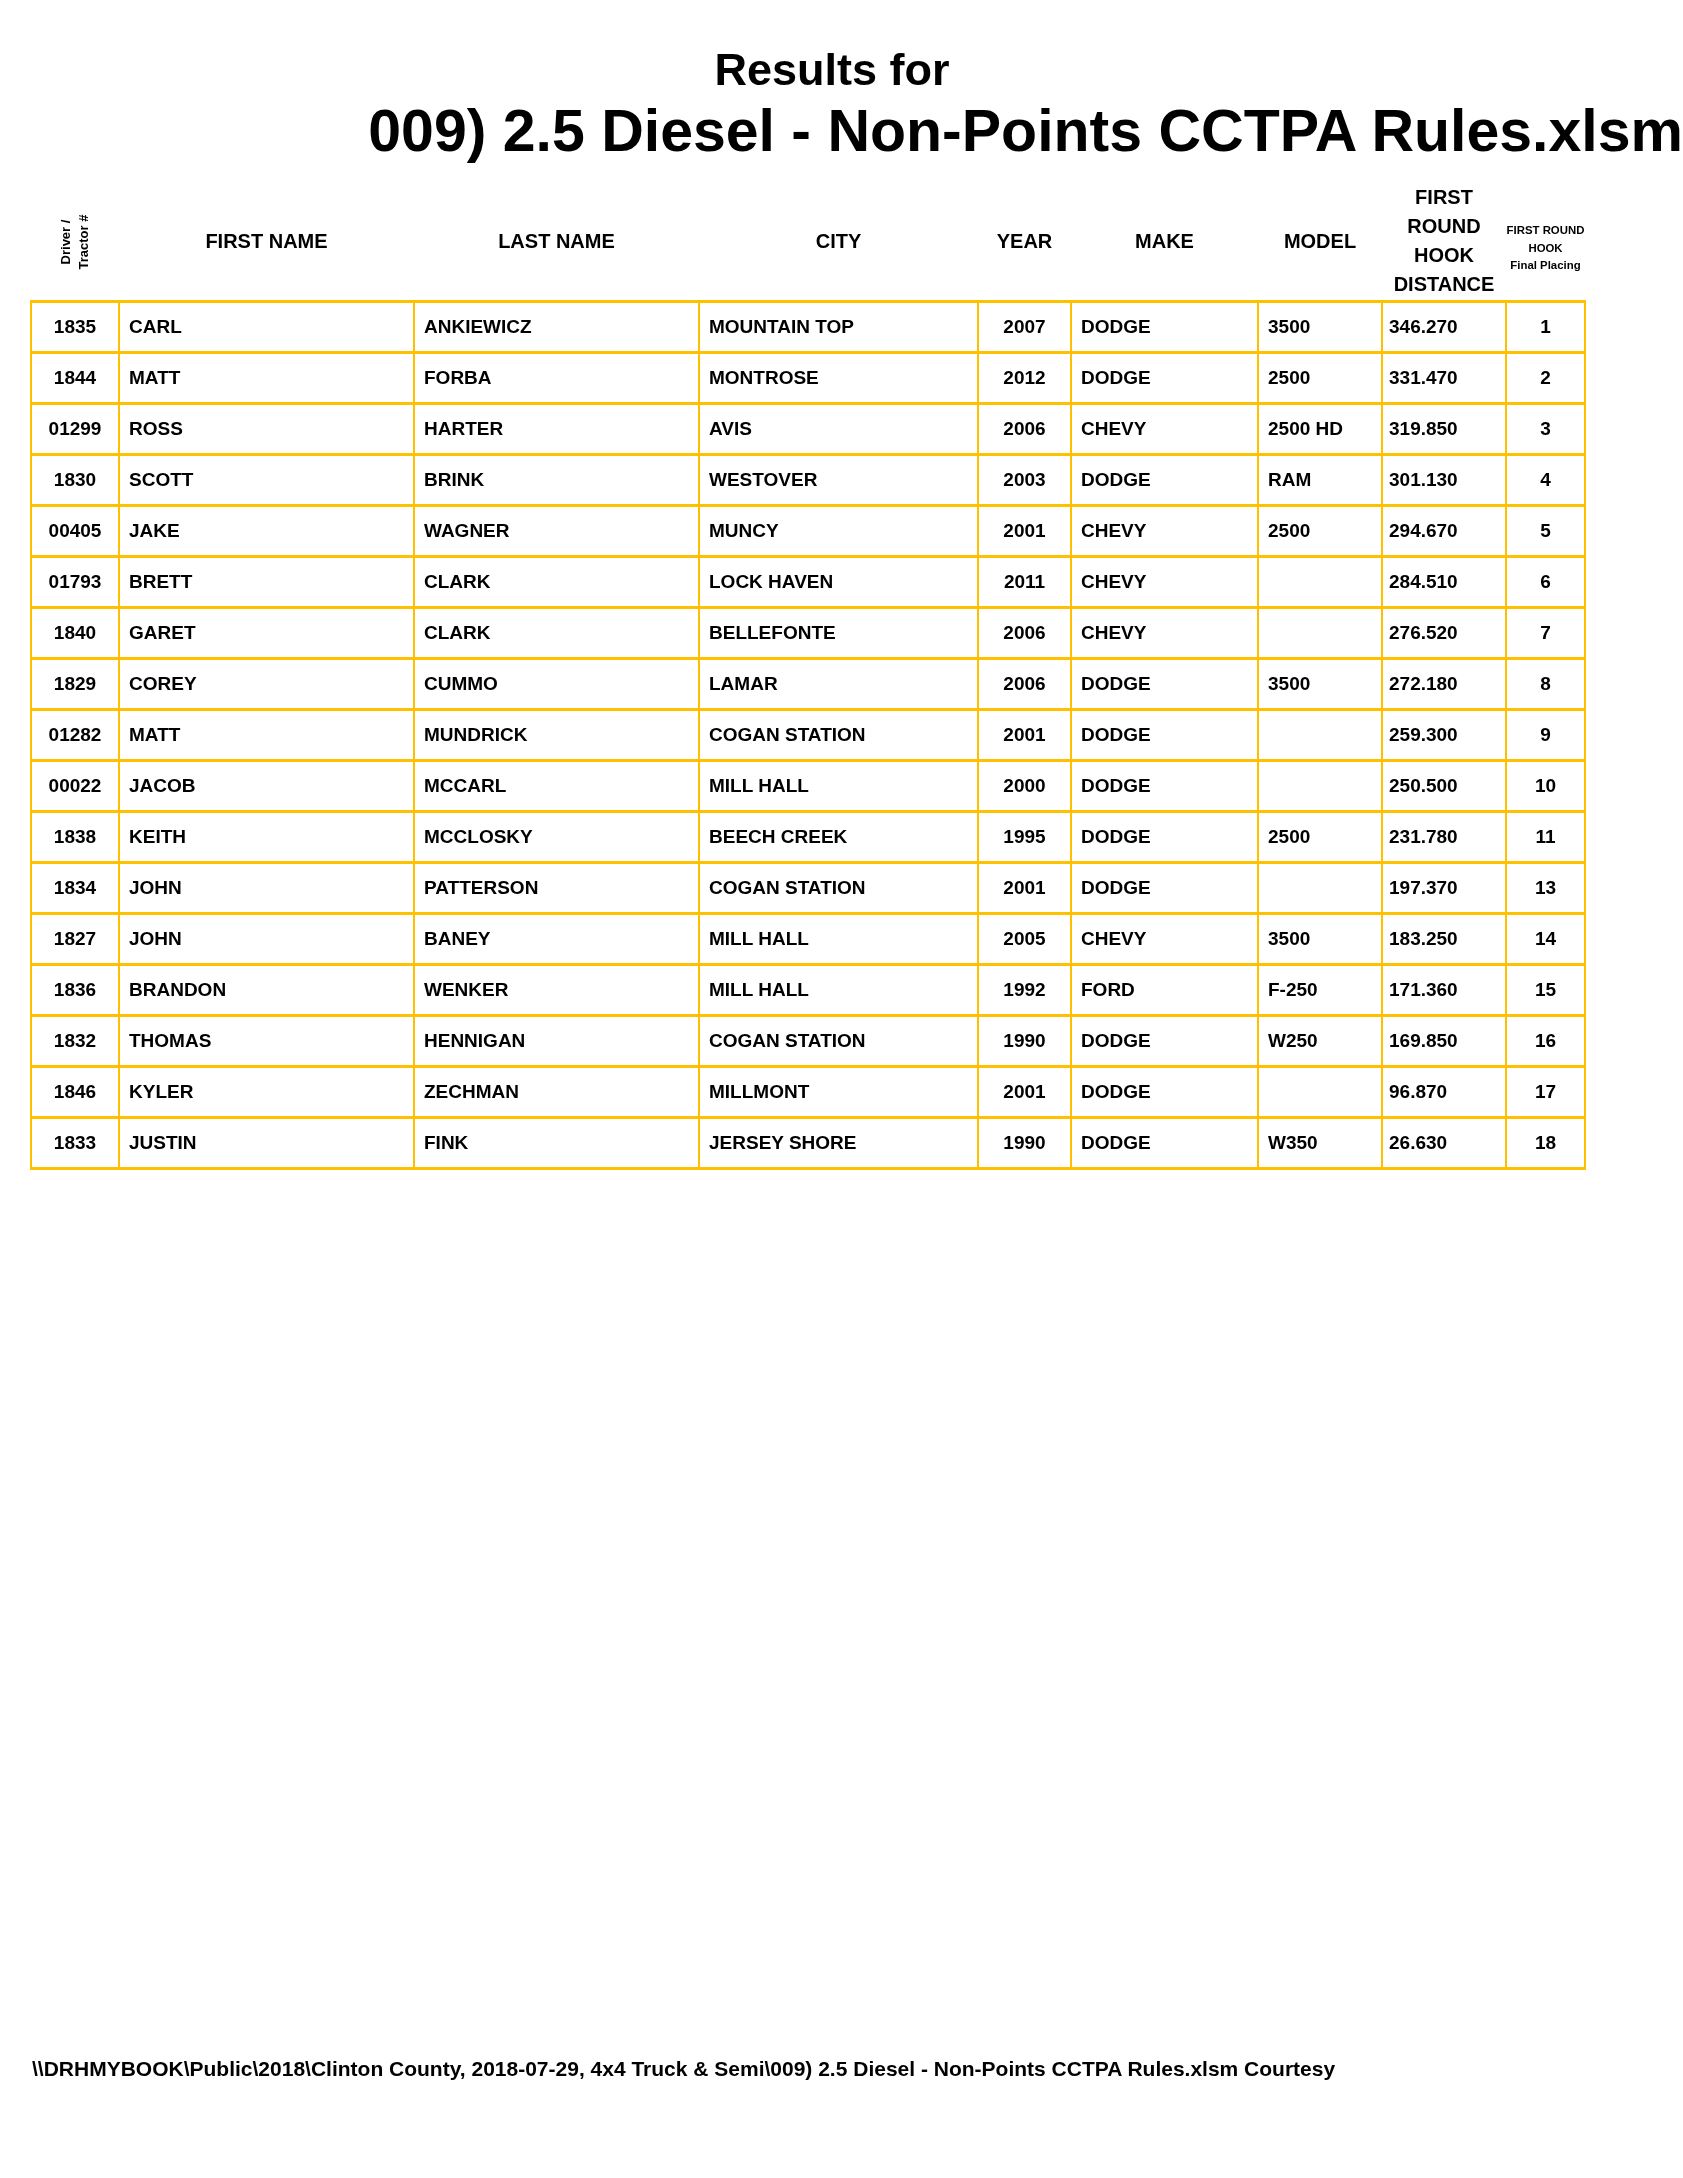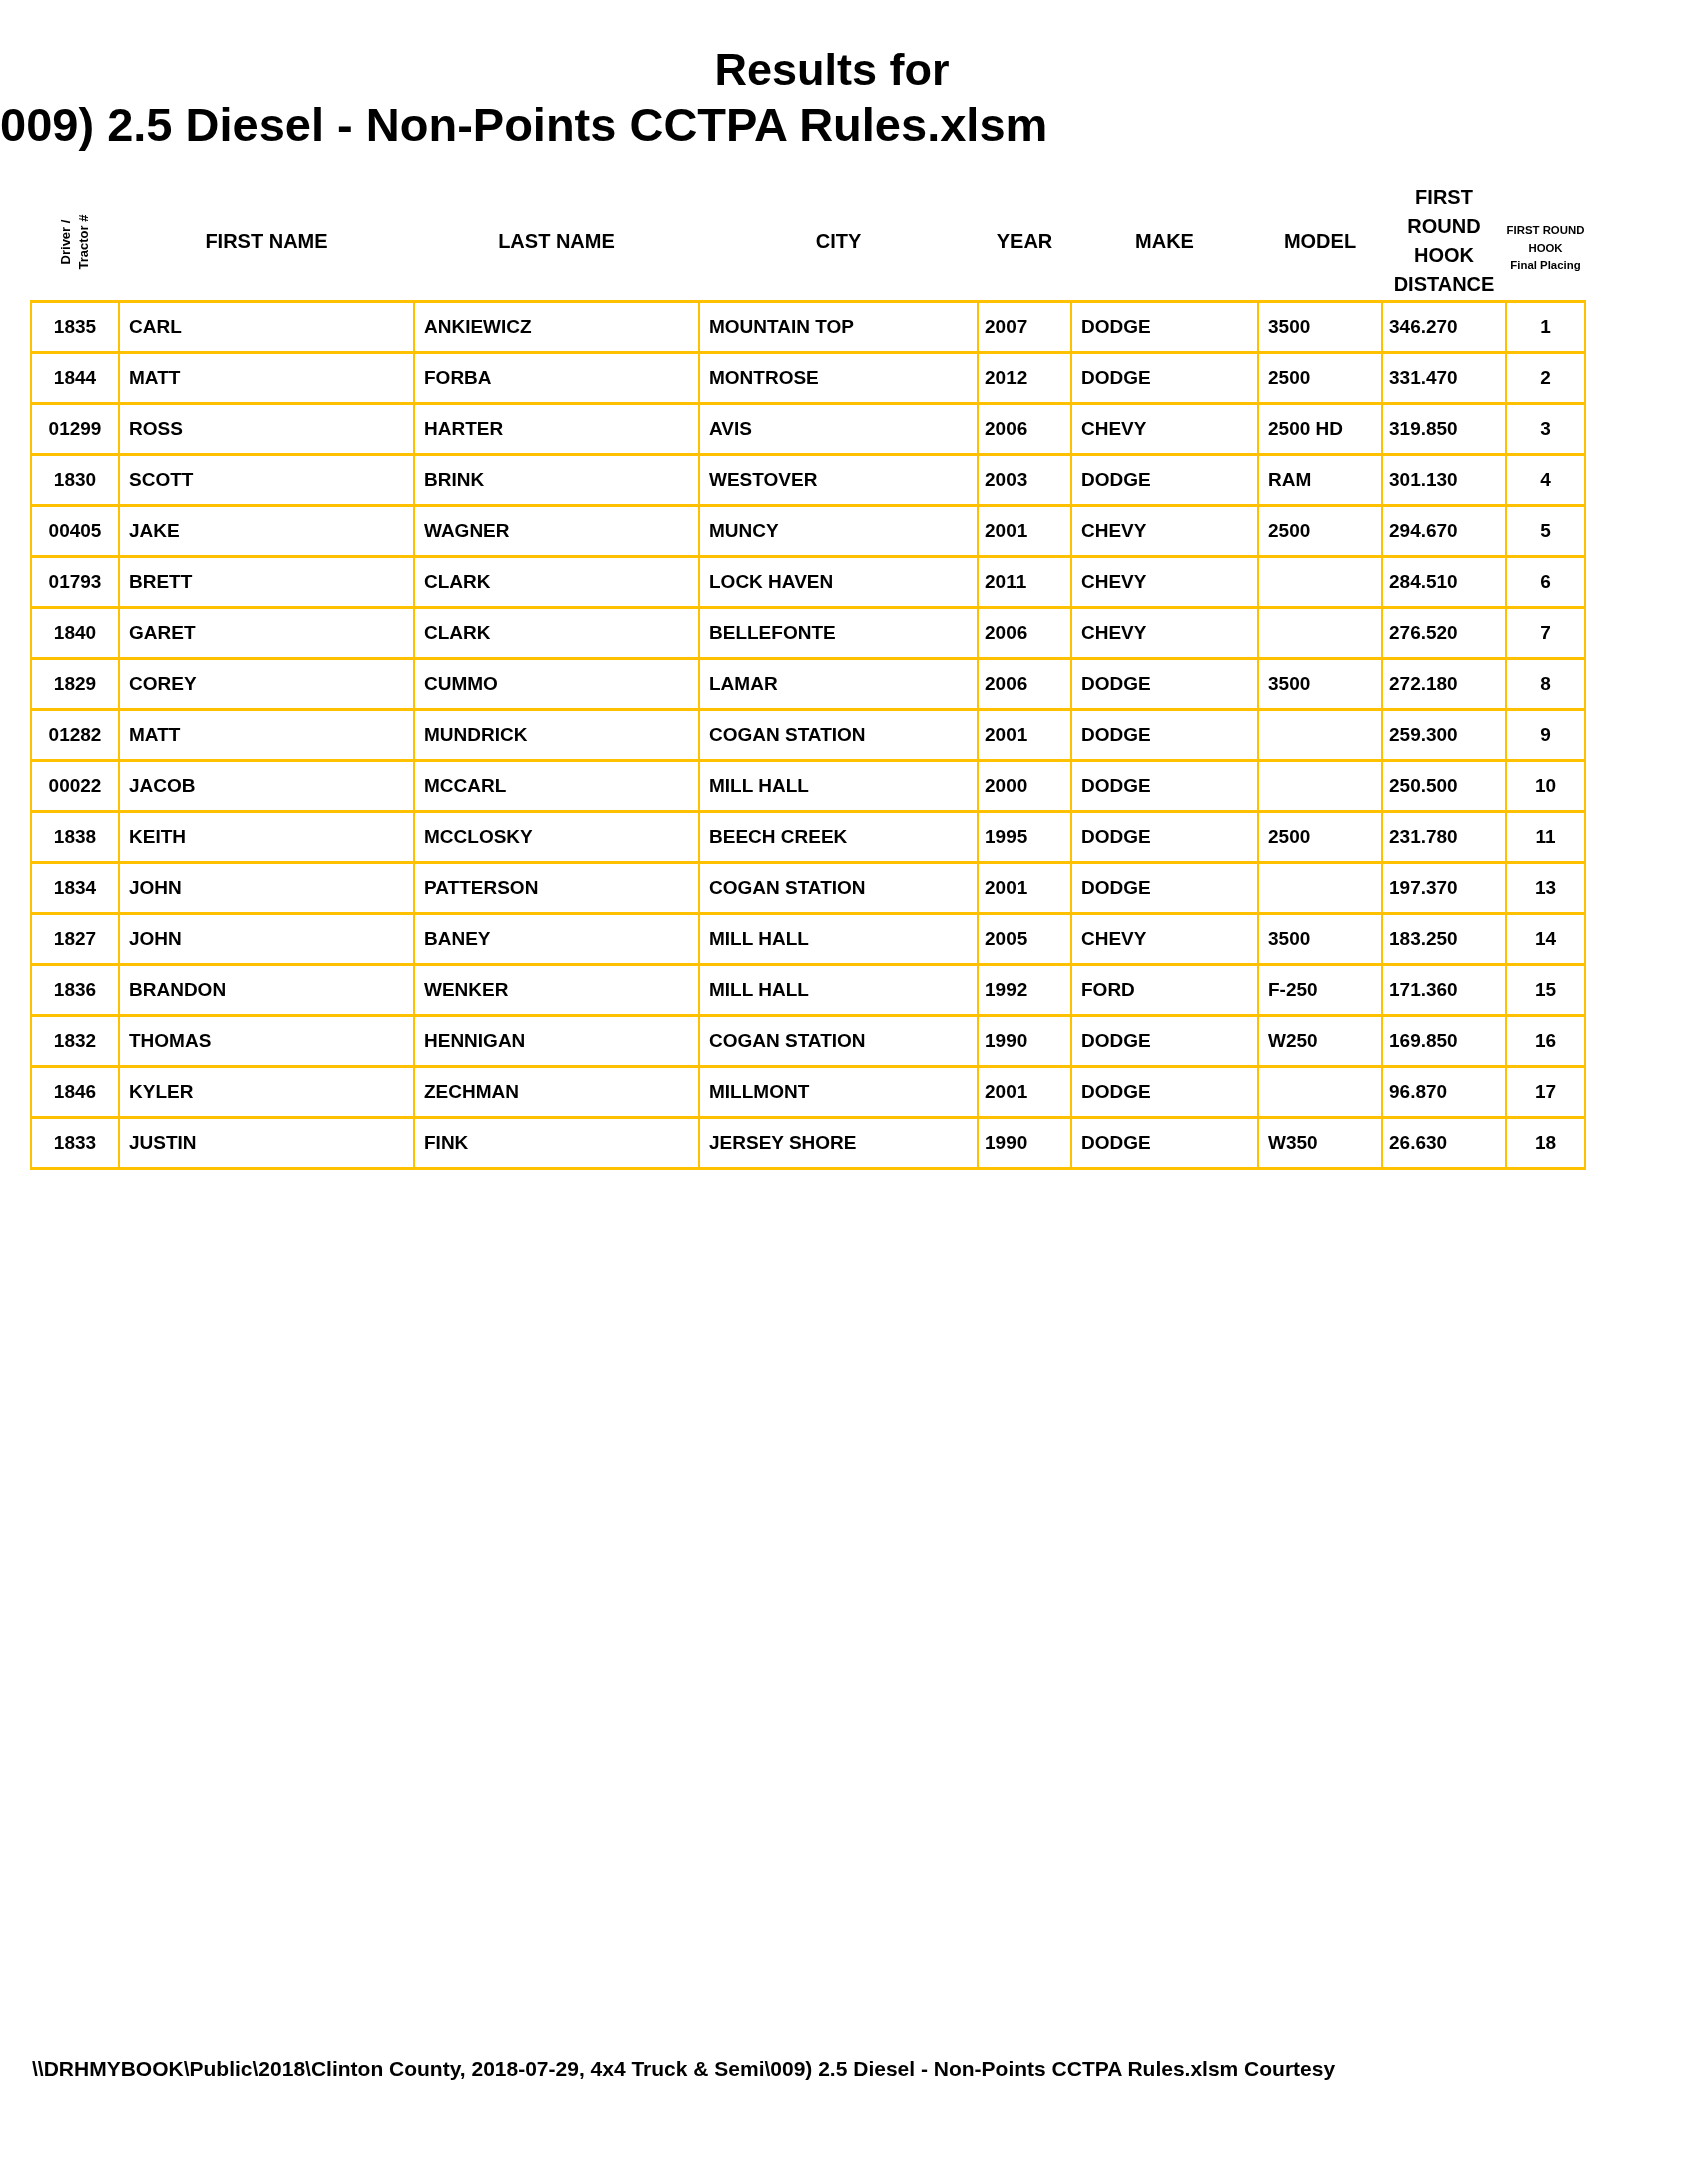--- a/index.html
+++ b/index.html
@@ -20,22 +20,22 @@
     top: 44px; left: 0;
     width: 1664px;
     text-align: center;
     font-size: 45px;
     letter-spacing: 0px;
   }
   .title-line2 {
     position: absolute;
     top: 97px; left: 0;
     width: 1683px;
-    text-align: left;
-    font-size: 47px;
+    text-align: right;
+    font-size: 59px;
   }
   table.results {
     position: absolute;
     left: 30px; top: 183px;
     width: 1554px;
     border-collapse: collapse;
     table-layout: fixed;
   }
   thead th {
     border: none;
@@ -73,21 +73,21 @@
     border-bottom-width: 3px;
     height: 51px;
     font-size: 19px;
     padding: 0 6px;
     white-space: nowrap;
     overflow: hidden;
     vertical-align: middle;
   }
   td.c-num   { text-align: center; padding: 0 2px; }
   td.c-text  { text-align: left; padding-left: 9px; }
-  td.c-year  { text-align: left; padding-left: 6px; }
+  td.c-year  { text-align: center; padding-left: 6px; }
   td.c-dist  { text-align: left; padding-right: 25px; }
   td.c-place { text-align: center; }
   .footer {
     position: absolute;
     left: 32px; top: 2049px;
     width: 1629px;
     font-size: 21px;
     line-height: 40px;
   }
   .footer-line2 { display: flex; align-items: baseline; }

